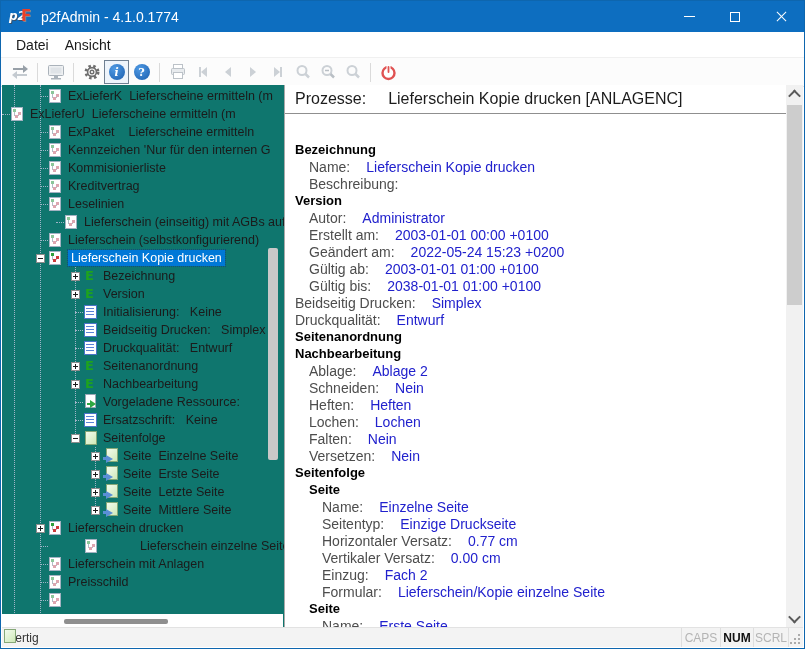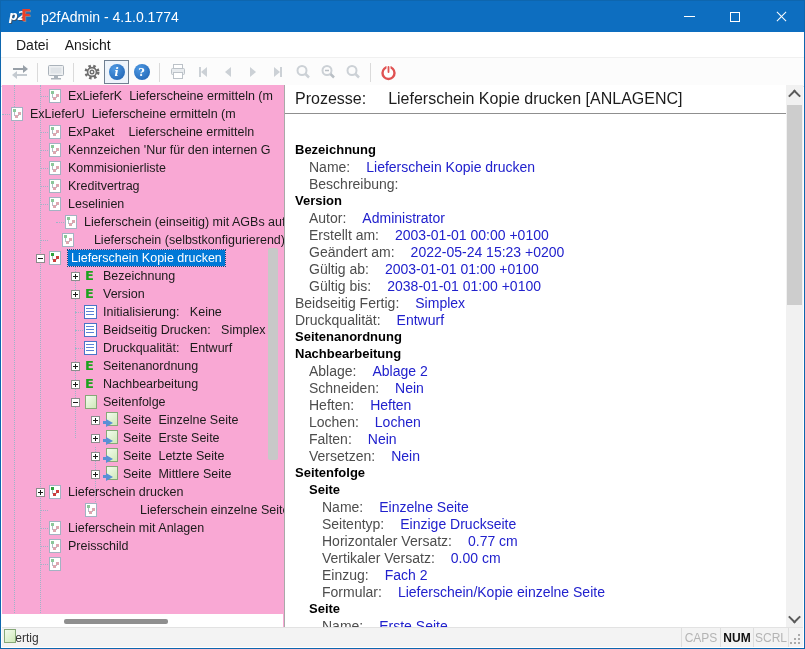--- a/index.html
+++ b/index.html
@@ -25,21 +25,21 @@
   .mitem{padding:3px 8px;font-size:14px;color:#1a1a1a;}
   
   .toolbar{height:28px;background:#fcfcfc;display:flex;align-items:center;padding-left:6px;border-bottom:1px solid #e2e2e2;}
   .tbtn{width:25px;height:24px;display:flex;align-items:center;justify-content:center;flex:none;box-sizing:border-box;}
   .tbtn.pressed{border:1px solid #708092;background:#eef4fb;}
   .tsep{width:1px;height:19px;background:#dadada;margin:0 5px;flex:none;}
   .cico{width:16px;height:16px;border-radius:50%;background:radial-gradient(circle at 35% 30%,#4f9ae4,#1a5dad);
         color:#fff;display:flex;align-items:center;justify-content:center;font:bold 11px "DejaVu Serif",serif;}
   
   .main{position:absolute;top:84px;left:1px;right:1px;bottom:20px;display:flex;}
-  .tree{position:relative;width:283px;flex:none;background:#f9a8d4;border-right:1px solid #a9a9a9;overflow:hidden;box-sizing:border-box;}
+  .tree{position:relative;width:283px;flex:none;background:#0f766e;border-right:1px solid #a9a9a9;overflow:hidden;box-sizing:border-box;}
   .guide{position:absolute;width:0;border-left:1px dotted #9fb4c8;}
   .trows{position:absolute;left:0;top:2px;width:283px;height:541px;overflow:hidden;}
   .trow{height:18px;display:flex;align-items:center;font-size:12.5px;color:#1b1b1b;white-space:pre;}
   .trow .lbl{white-space:pre;}
   .trow .lbl.sel{background:#0078d7;color:#fff;padding:1px 3px;outline:1px dotted #124a7e;}
   .cn{width:8px;border-top:1px dotted #9fb4c8;flex:none;}
   .eb{width:7px;height:7px;border:1px solid #8c8c8c;background:#fff;position:relative;flex:none;margin-right:3px;}
   .eb::before{content:'';position:absolute;left:1px;top:3px;width:5px;height:1px;background:#1c1c1c;}
   .eb.plus::after{content:'';position:absolute;left:3px;top:1px;width:1px;height:5px;background:#1c1c1c;}
   .ic{width:16px;height:16px;position:relative;flex:none;margin-right:4px;}
@@ -235,31 +235,33 @@
 
       <div class="trows">
         <div class="trow" style="padding-left:38px;"><span class="cn"></span><span class="ic proc"><i class="ln"></i><i class="s1"></i><i class="s2"></i><i class="s3"></i></span><span class="lbl">ExLieferK  Lieferscheine ermitteln (m</span></div>
         <div class="trow" style=""><span class="cn"></span><span class="ic proc"><i class="ln"></i><i class="s1"></i><i class="s2"></i><i class="s3"></i></span><span class="lbl">ExLieferU  Lieferscheine ermitteln (m</span></div>
         <div class="trow" style="padding-left:38px;"><span class="cn"></span><span class="ic proc"><i class="ln"></i><i class="s1"></i><i class="s2"></i><i class="s3"></i></span><span class="lbl">ExPaket    Lieferscheine ermitteln</span></div>
         <div class="trow" style="padding-left:38px;"><span class="cn"></span><span class="ic proc"><i class="ln"></i><i class="s1"></i><i class="s2"></i><i class="s3"></i></span><span class="lbl">Kennzeichen 'Nur für den internen G</span></div>
         <div class="trow" style="padding-left:38px;"><span class="cn"></span><span class="ic proc"><i class="ln"></i><i class="s1"></i><i class="s2"></i><i class="s3"></i></span><span class="lbl">Kommisionierliste</span></div>
         <div class="trow" style="padding-left:38px;"><span class="cn"></span><span class="ic proc"><i class="ln"></i><i class="s1"></i><i class="s2"></i><i class="s3"></i></span><span class="lbl">Kreditvertrag</span></div>
         <div class="trow" style="padding-left:38px;"><span class="cn"></span><span class="ic proc"><i class="ln"></i><i class="s1"></i><i class="s2"></i><i class="s3"></i></span><span class="lbl">Leselinien</span></div>
         <div class="trow" style="padding-left:54px;"><span class="cn"></span><span class="ic proc"><i class="ln"></i><i class="s1"></i><i class="s2"></i><i class="s3"></i></span><span class="lbl">Lieferschein (einseitig) mit AGBs auf</span></div>
-        <div class="trow" style="padding-left:38px;justify-content:space-between;"><span class="cn"></span><span class="ic proc"><i class="ln"></i><i class="s1"></i><i class="s2"></i><i class="s3"></i></span><span class="lbl">Lieferschein (selbstkonfigurierend)</span></div>
+        <div class="trow" style="padding-left:38px;"><span class="cn"></span><span class="ic proc"><i class="ln"></i><i class="s1"></i><i class="s2"></i><i class="s3"></i></span><span class="lbl">Lieferschein (selbstkonfigurierend)</span></div>
 
         <div class="trow" style="padding-left:34px;"><span class="eb"></span><span class="ic proc cl"><i class="ln"></i><i class="s1"></i><i class="s2"></i><i class="s3"></i></span><span class="lbl sel">Lieferschein Kopie drucken</span></div>
 
         <div class="trow" style="padding-left:69px;"><span class="eb plus"></span><span class="ic eicon"></span><span class="lbl">Bezeichnung</span></div>
         <div class="trow" style="padding-left:69px;"><span class="eb plus"></span><span class="ic eicon"></span><span class="lbl">Version</span></div>
         <div class="trow" style="padding-left:73px;"><span class="cn"></span><span class="ic doc"></span><span class="lbl">Initialisierung:   Keine</span></div>
         <div class="trow" style="padding-left:73px;"><span class="cn"></span><span class="ic doc"></span><span class="lbl">Beidseitig Drucken:   Simplex</span></div>
         <div class="trow" style="padding-left:73px;"><span class="cn"></span><span class="ic doc"></span><span class="lbl">Druckqualität:   Entwurf</span></div>
         <div class="trow" style="padding-left:69px;"><span class="eb plus"></span><span class="ic eicon"></span><span class="lbl">Seitenanordnung</span></div>
         <div class="trow" style="padding-left:69px;"><span class="eb plus"></span><span class="ic eicon"></span><span class="lbl">Nachbearbeitung</span></div>
+        <div class="trow" style="padding-left:73px;"><span class="cn"></span><span class="ic res"><i class="tail"></i></span><span class="lbl">Vorgeladene Ressource:</span></div>
+        <div class="trow" style="padding-left:73px;"><span class="cn"></span><span class="ic doc"></span><span class="lbl">Ersatzschrift:   Keine</span></div>
         <div class="trow" style="padding-left:69px;"><span class="eb"></span><span class="ic scrl"></span><span class="lbl">Seitenfolge</span></div>
 
         <div class="trow" style="padding-left:89px;"><span class="eb plus"></span><span class="ic pga"><i class="ar"></i><i class="at"></i></span><span class="lbl">Seite  Einzelne Seite</span></div>
         <div class="trow" style="padding-left:89px;"><span class="eb plus"></span><span class="ic pga"><i class="ar"></i><i class="at"></i></span><span class="lbl">Seite  Erste Seite</span></div>
         <div class="trow" style="padding-left:89px;"><span class="eb plus"></span><span class="ic pga"><i class="ar"></i><i class="at"></i></span><span class="lbl">Seite  Letzte Seite</span></div>
         <div class="trow" style="padding-left:89px;"><span class="eb plus"></span><span class="ic pga"><i class="ar"></i><i class="at"></i></span><span class="lbl">Seite  Mittlere Seite</span></div>
 
         <div class="trow" style="padding-left:34px;"><span class="eb plus"></span><span class="ic proc cl"><i class="ln"></i><i class="s1"></i><i class="s2"></i><i class="s3"></i></span><span class="lbl">Lieferschein drucken</span></div>
         <div class="trow" style="padding-left:38px;gap:36px;"><span class="cn"></span><span class="ic proc"><i class="ln"></i><i class="s1"></i><i class="s2"></i><i class="s3"></i></span><span class="lbl">Lieferschein einzelne Seite mit variab</span></div>
         <div class="trow" style="padding-left:38px;"><span class="cn"></span><span class="ic proc"><i class="ln"></i><i class="s1"></i><i class="s2"></i><i class="s3"></i></span><span class="lbl">Lieferschein mit Anlagen</span></div>
@@ -308,21 +310,21 @@
           </div>
         <div class="dr i1">
             <span class="dl">Gültig ab:</span>
             <span class="dv">2003-01-01 01:00 +0100</span>
           </div>
         <div class="dr i1">
             <span class="dl">Gültig bis:</span>
             <span class="dv">2038-01-01 01:00 +0100</span>
           </div>
         <div class="dr">
-            <span class="dl">Beidseitig Fertig:</span>
+            <span class="dl">Beidseitig Drucken:</span>
             <span class="dv">Simplex</span>
           </div>
         <div class="dr">
             <span class="dl">Druckqualität:</span>
             <span class="dv">Entwurf</span>
           </div>
         <div class="dr dh">
             <span>Seitenanordnung</span>
           </div>
         <div class="dr dh">

